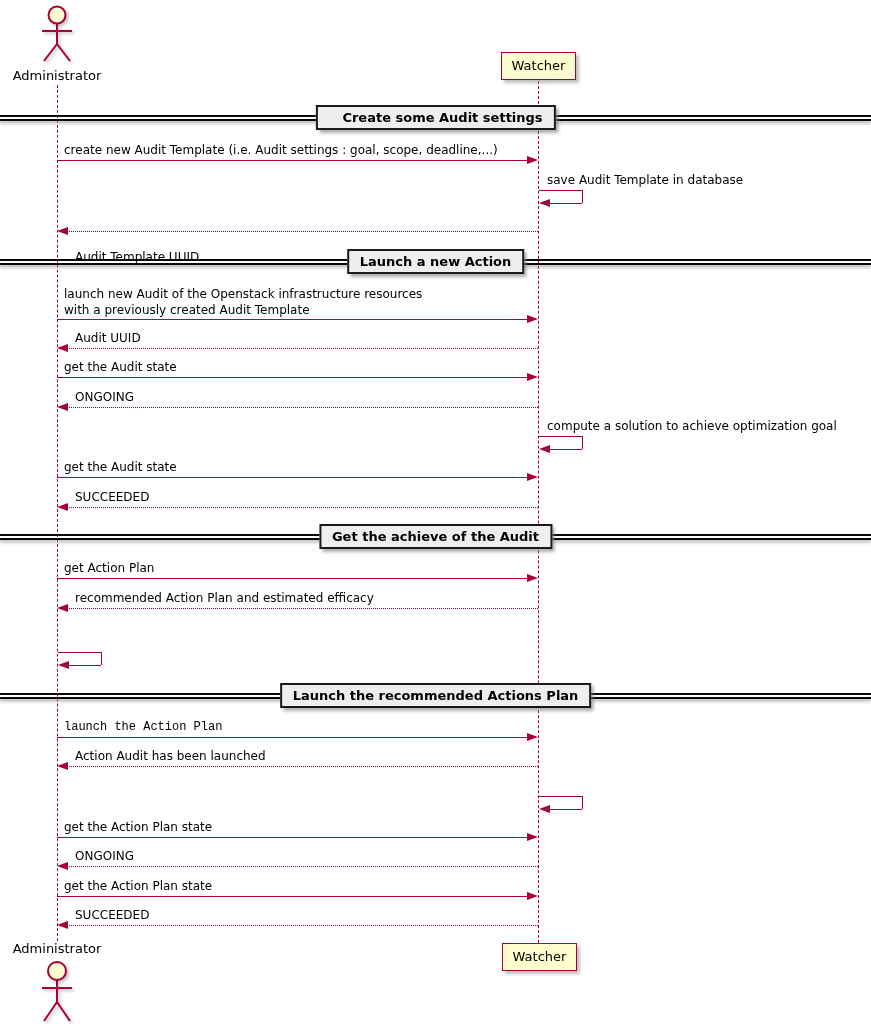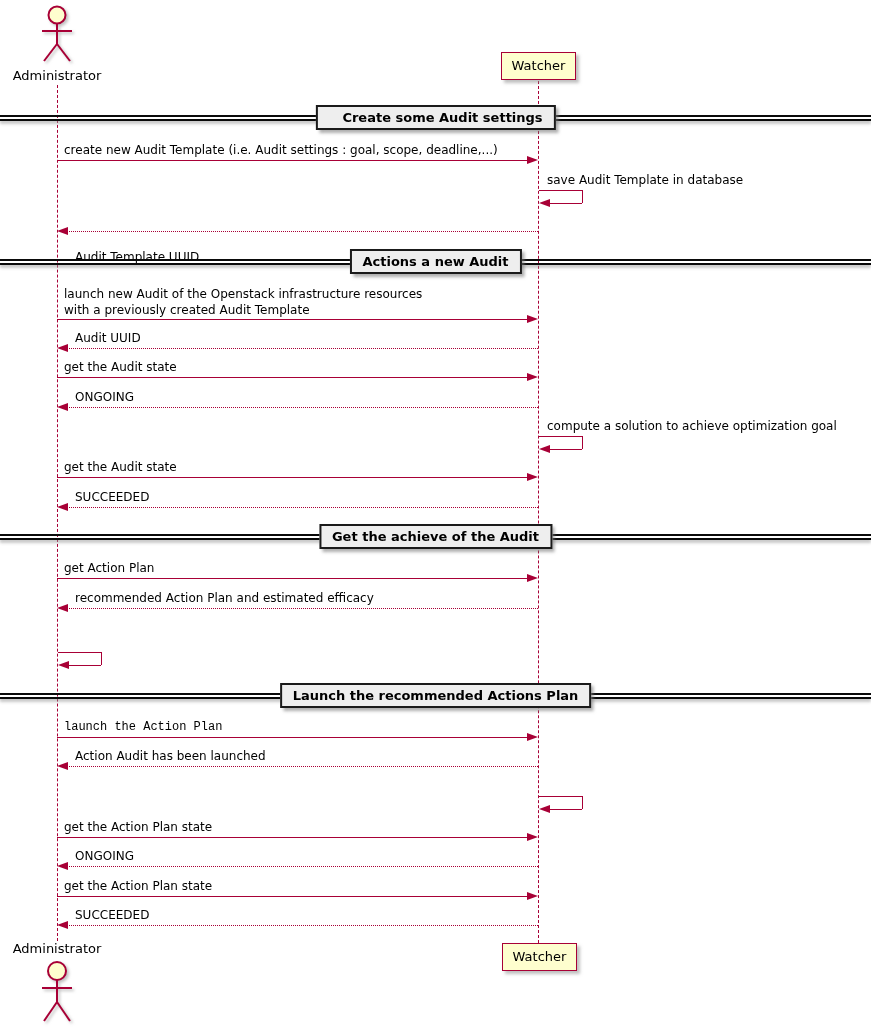--- a/index.html
+++ b/index.html
@@ -58,21 +58,21 @@
   <div class="sline" style="left:539px;top:190px;width:43px;"></div>
   <div class="vline" style="left:582px;top:190px;height:13px;"></div>
   <div class="sline" style="left:549px;top:203px;width:33px;"></div>
   <div class="arrL" style="left:539px;top:199px;"></div>
 
   <div class="mtext" style="left:75px;top:213px;margin-top:36px;">Audit Template UUID</div>
   <div class="dline" style="left:61px;top:231px;width:477px;"></div>
   <div class="arrL" style="left:57px;top:227px;"></div>
 
   <div class="divline" style="top:259px;"></div>
-  <div class="divbox" style="top:249px;">Actions a new Audit</div>
+  <div class="divbox" style="top:249px;">Launch a new Action</div>
 
   <div class="mtext" style="left:64px;top:286px;">launch new Audit of the Openstack infrastructure resources
 with a previously created Audit Template</div>
   <div class="sline" style="left:57px;top:319px;width:470px;"></div>
   <div class="arrR" style="left:527px;top:315px;"></div>
 
   <div class="mtext" style="left:75px;top:330px;">Audit UUID</div>
   <div class="dline" style="left:61px;top:348px;width:477px;"></div>
   <div class="arrL" style="left:57px;top:344px;"></div>
 

